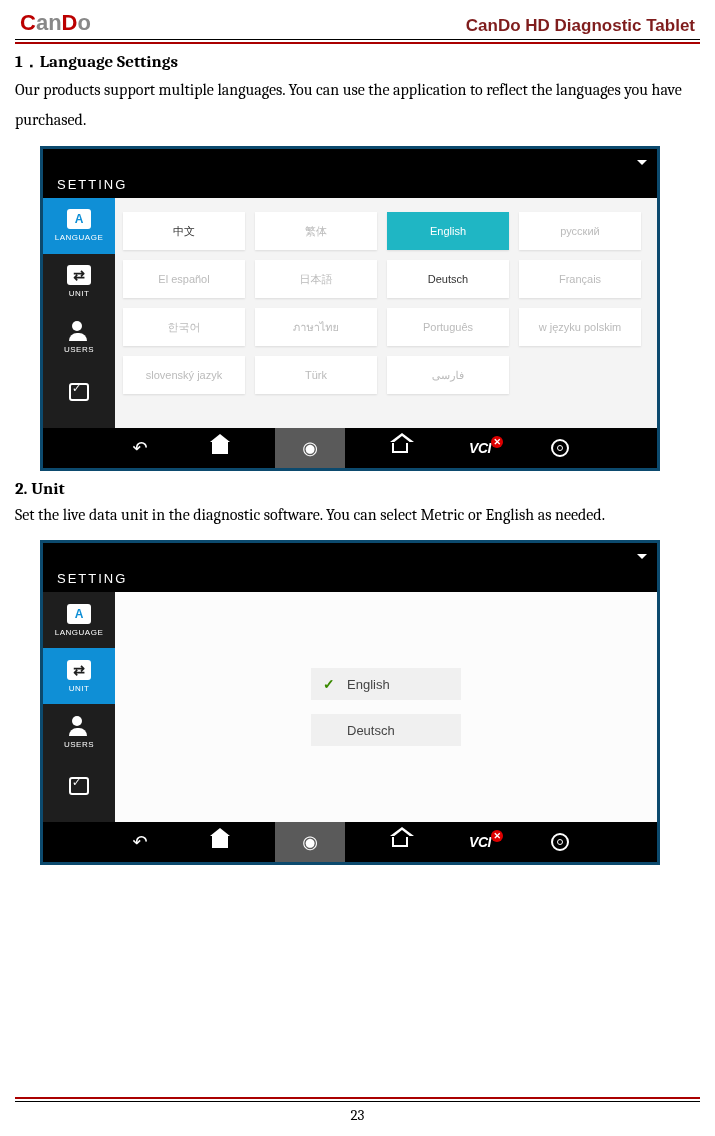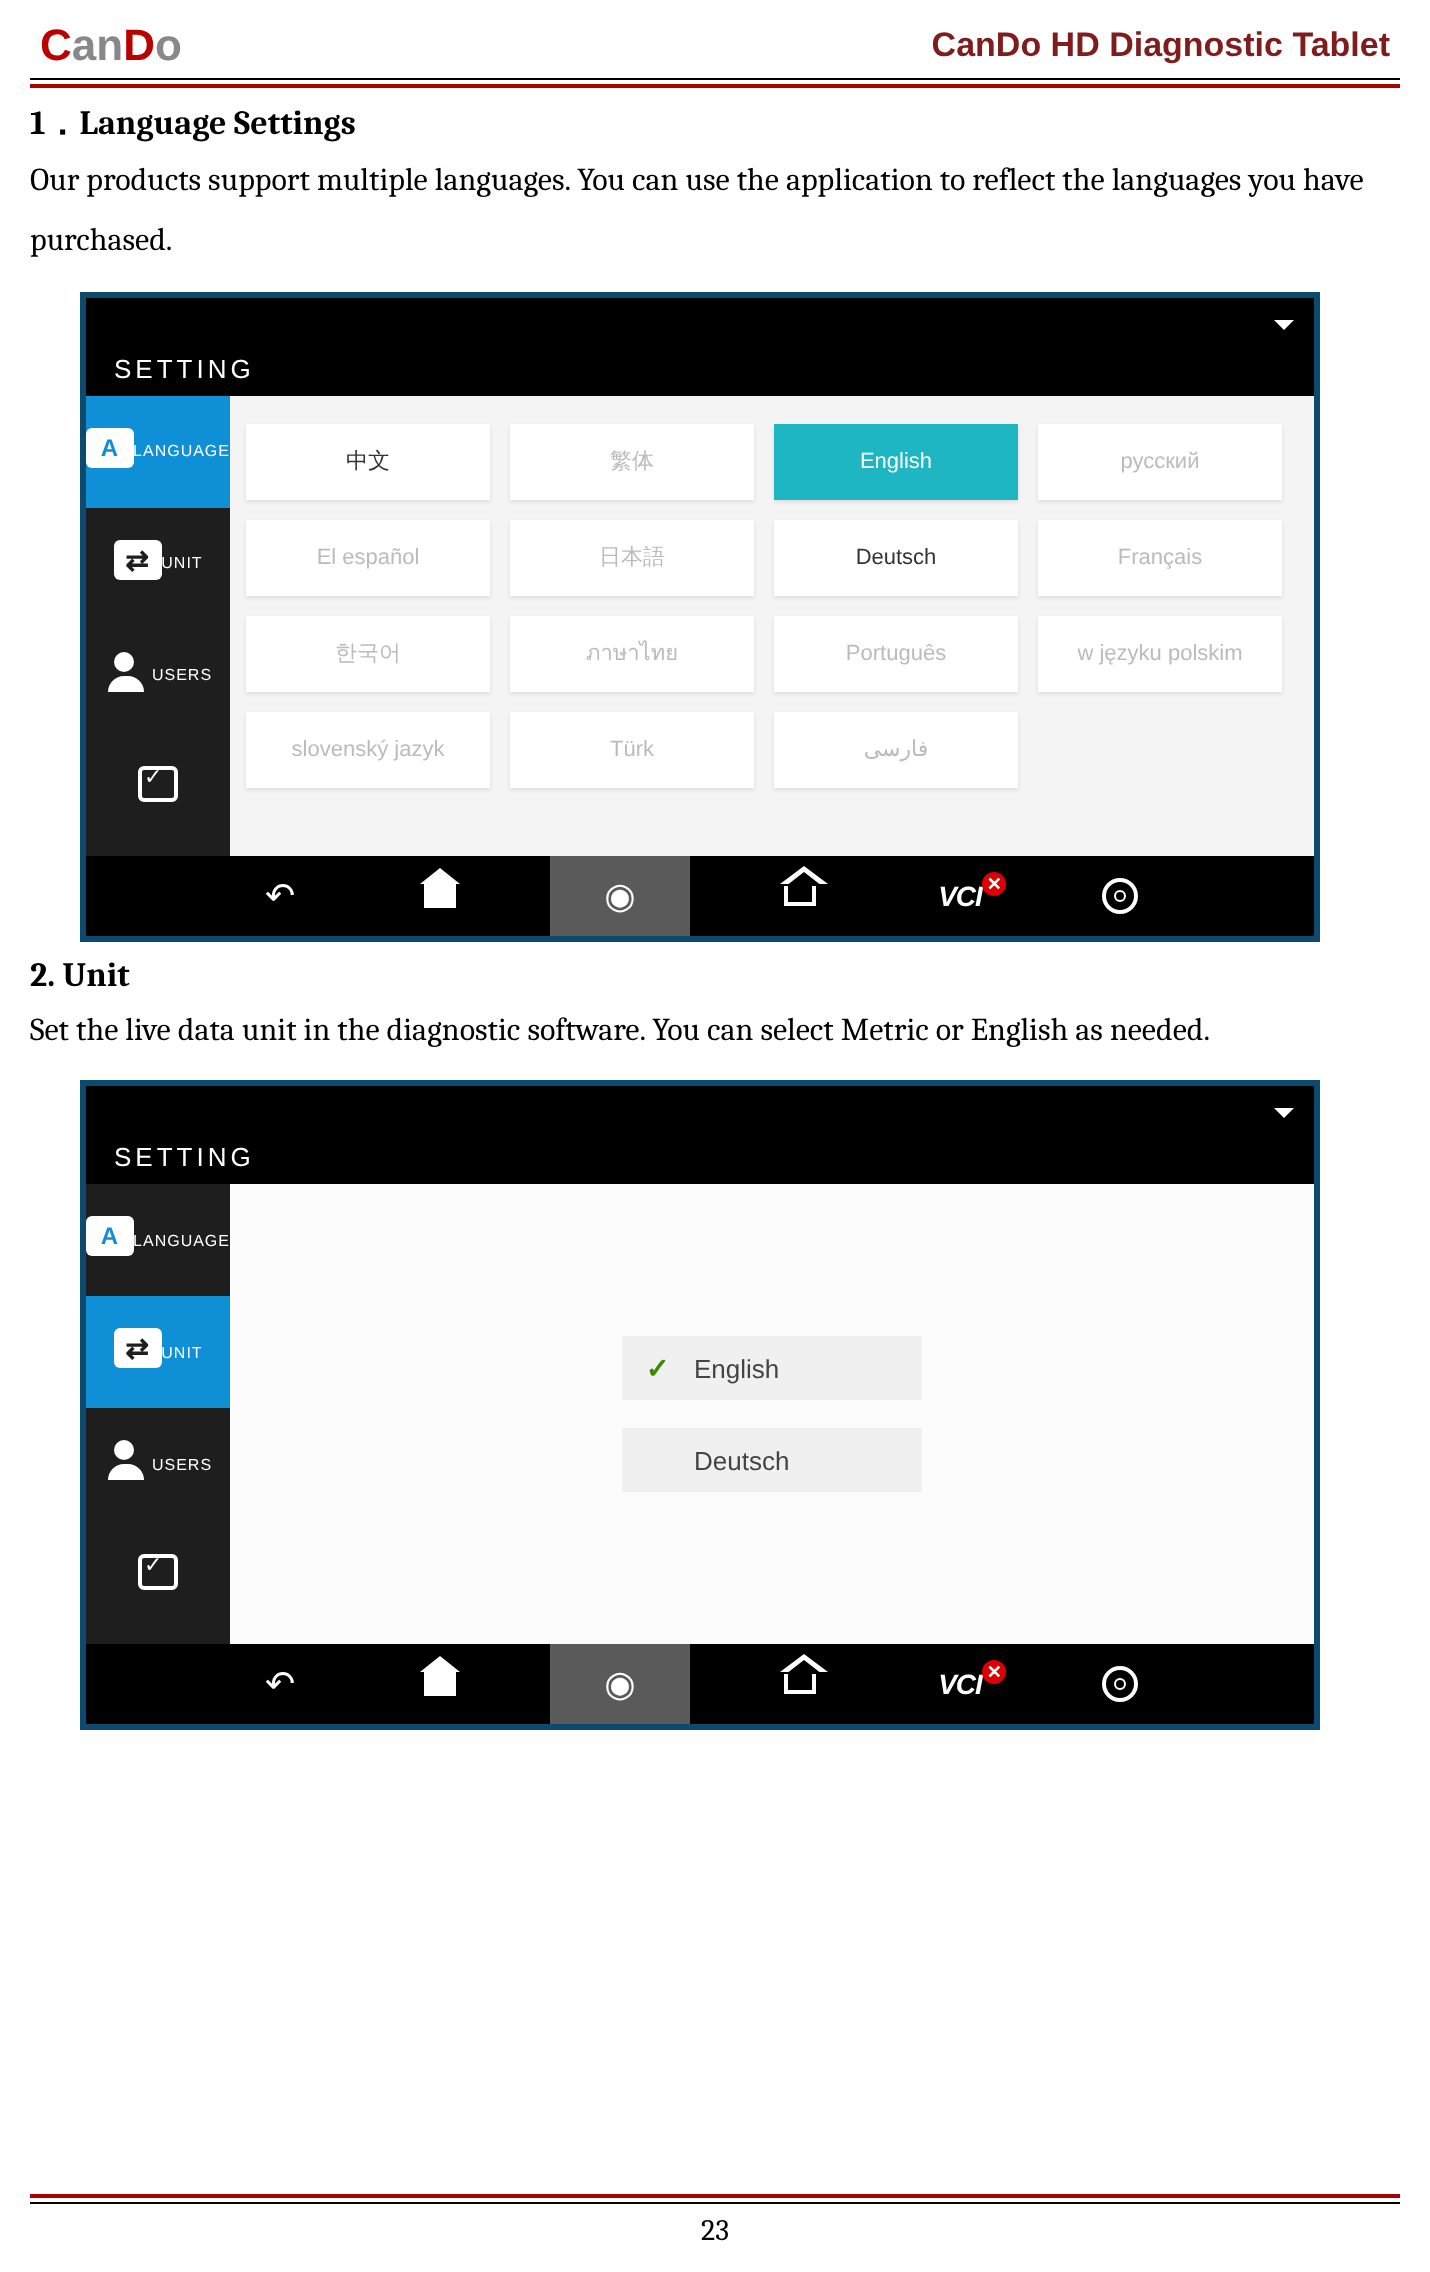--- a/index.html
+++ b/index.html
@@ -10,21 +10,21 @@
     font-family: Georgia, 'Times New Roman', serif;
     color: #000;
     position: relative;
   }
   .page {
     padding: 10px 15px 0 15px;
   }
   .header-row {
     display: flex;
     justify-content: space-between;
-    align-items: center;
+    align-items: flex-end;
     padding: 0 5px 2px 5px;
   }
   .logo {
     font-family: Arial, sans-serif;
     font-weight: bold;
     font-size: 22px;
     color: #999;
     letter-spacing: 0;
   }
   .logo .red { color: #b00; }
@@ -85,21 +85,21 @@
   }
   .sidebar {
     width: 72px;
     background: #1e1e1e;
     display: flex;
     flex-direction: column;
   }
   .side-item {
     flex: 0 0 56px;
     display: flex;
-    flex-direction: row;
+    flex-direction: column;
     align-items: center;
     justify-content: center;
     color: #fff;
     font-size: 8px;
   }
   .side-item.active {
     background: #0f8fd6;
   }
   .side-icon {
     width: 24px; height: 20px;

